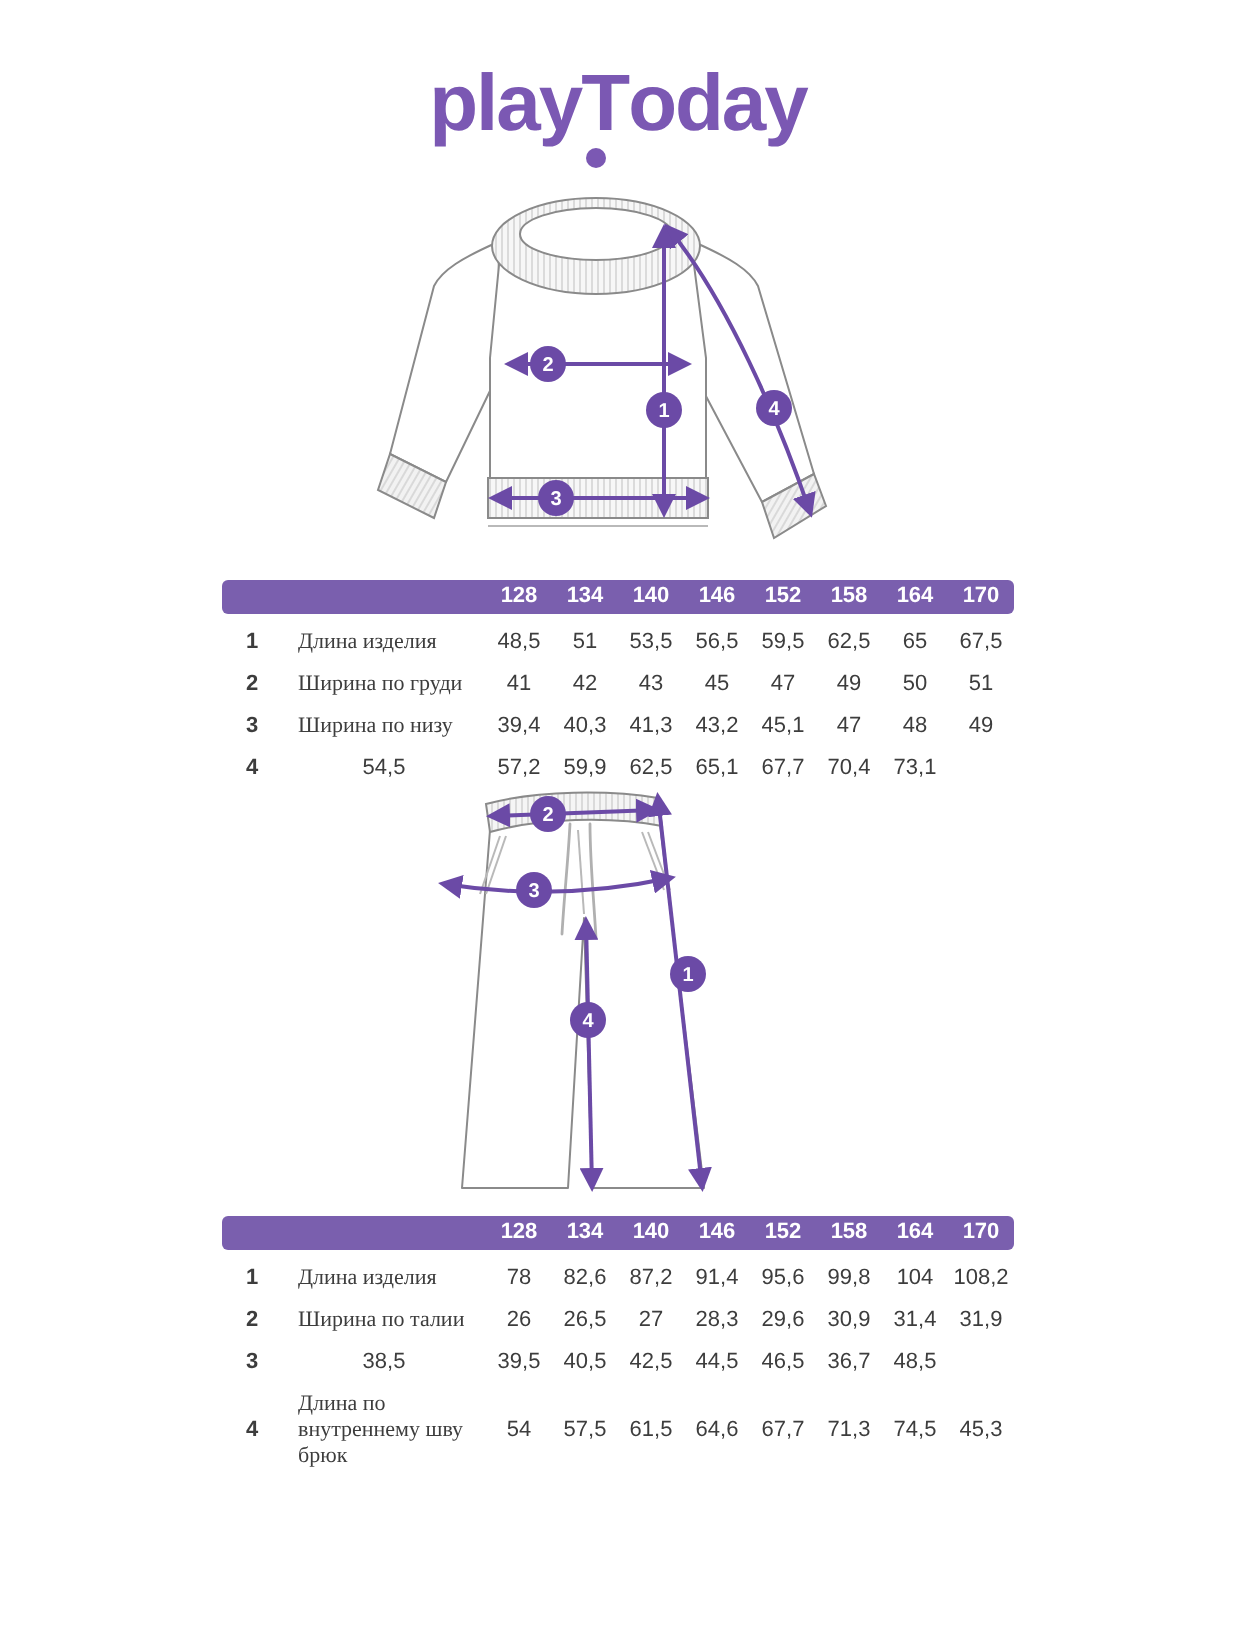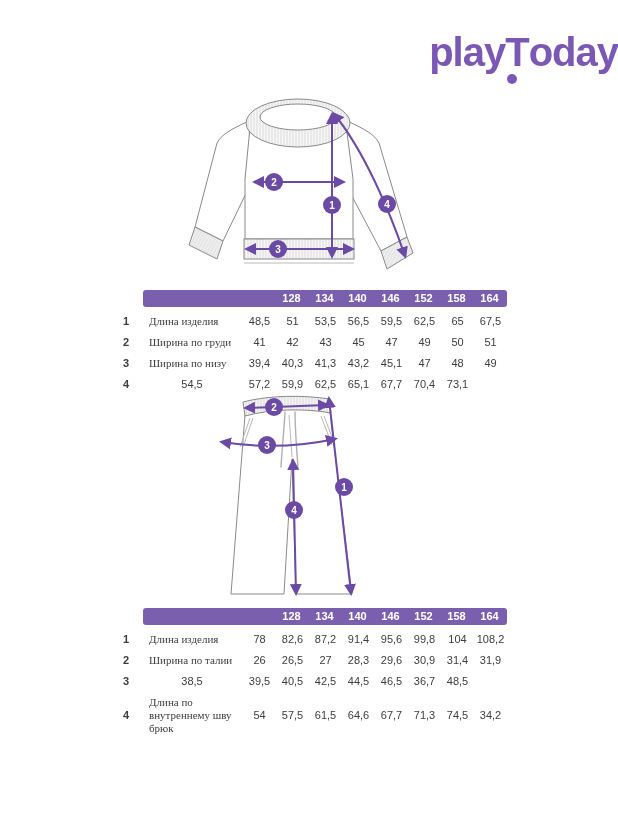--- a/index.html
+++ b/index.html
@@ -8,21 +8,21 @@
   }
   *{margin:0;padding:0;box-sizing:border-box;}
   html,body{background:#fff;}
   body{
     width:618px;height:824px;overflow:hidden;
     font-family:"Liberation Sans",sans-serif;color:var(--c-text);
   }
   .page{width:618px;height:824px;position:relative;}
 
   
-  .logo-wrap{padding-top:30px;text-align:right;}
+  .logo-wrap{padding-top:30px;text-align:center;}
   .logo{
     display:inline-block;position:relative;
     font-size:40px;font-weight:700;letter-spacing:-1px;color:var(--c-logo);
   }
   .logo-t{position:relative;display:inline-block;}
   .logo-dot{
     position:absolute;left:2px;bottom:-9px;width:10px;height:10px;
     border-radius:50%;background:var(--c-logo);
   }
 
@@ -41,21 +41,20 @@
   .size-table{width:396px;margin:0 auto;}
   .size-table.first{margin-top:3px;}
   .t-row{
     display:grid;
     grid-template-columns:30px 102px repeat(8,33px);
     align-items:center;
   }
   .t-head{
     background:var(--c-header);border-radius:3px;height:17px;
     margin-bottom:4px;
-    margin-left:32px;
   }
   .t-head .t-val{color:#fff;font-weight:700;font-size:11px;}
   .t-body-row{padding:4px 0;}
   .t-cell{font-size:11px;line-height:13px;}
   .t-num{text-align:center;font-weight:700;}
   .t-label{padding-left:8px;padding-right:6px;font-family:Liberation Serif, serif;}
   .t-val{text-align:center;}
 </style>
 </head>
 <body>
@@ -278,17 +277,17 @@
       <div class="t-row t-body-row">
         <div class="t-cell t-num">4</div>
         <div class="t-cell t-label">Длина по внутреннему шву брюк</div>
         <div class="t-cell t-val">54</div>
         <div class="t-cell t-val">57,5</div>
         <div class="t-cell t-val">61,5</div>
         <div class="t-cell t-val">64,6</div>
         <div class="t-cell t-val">67,7</div>
         <div class="t-cell t-val">71,3</div>
         <div class="t-cell t-val">74,5</div>
-        <div class="t-cell t-val">34,2</div>
+        <div class="t-cell t-val">45,3</div>
       </div>
     </section>
 
 </div>
 
 </body></html>

